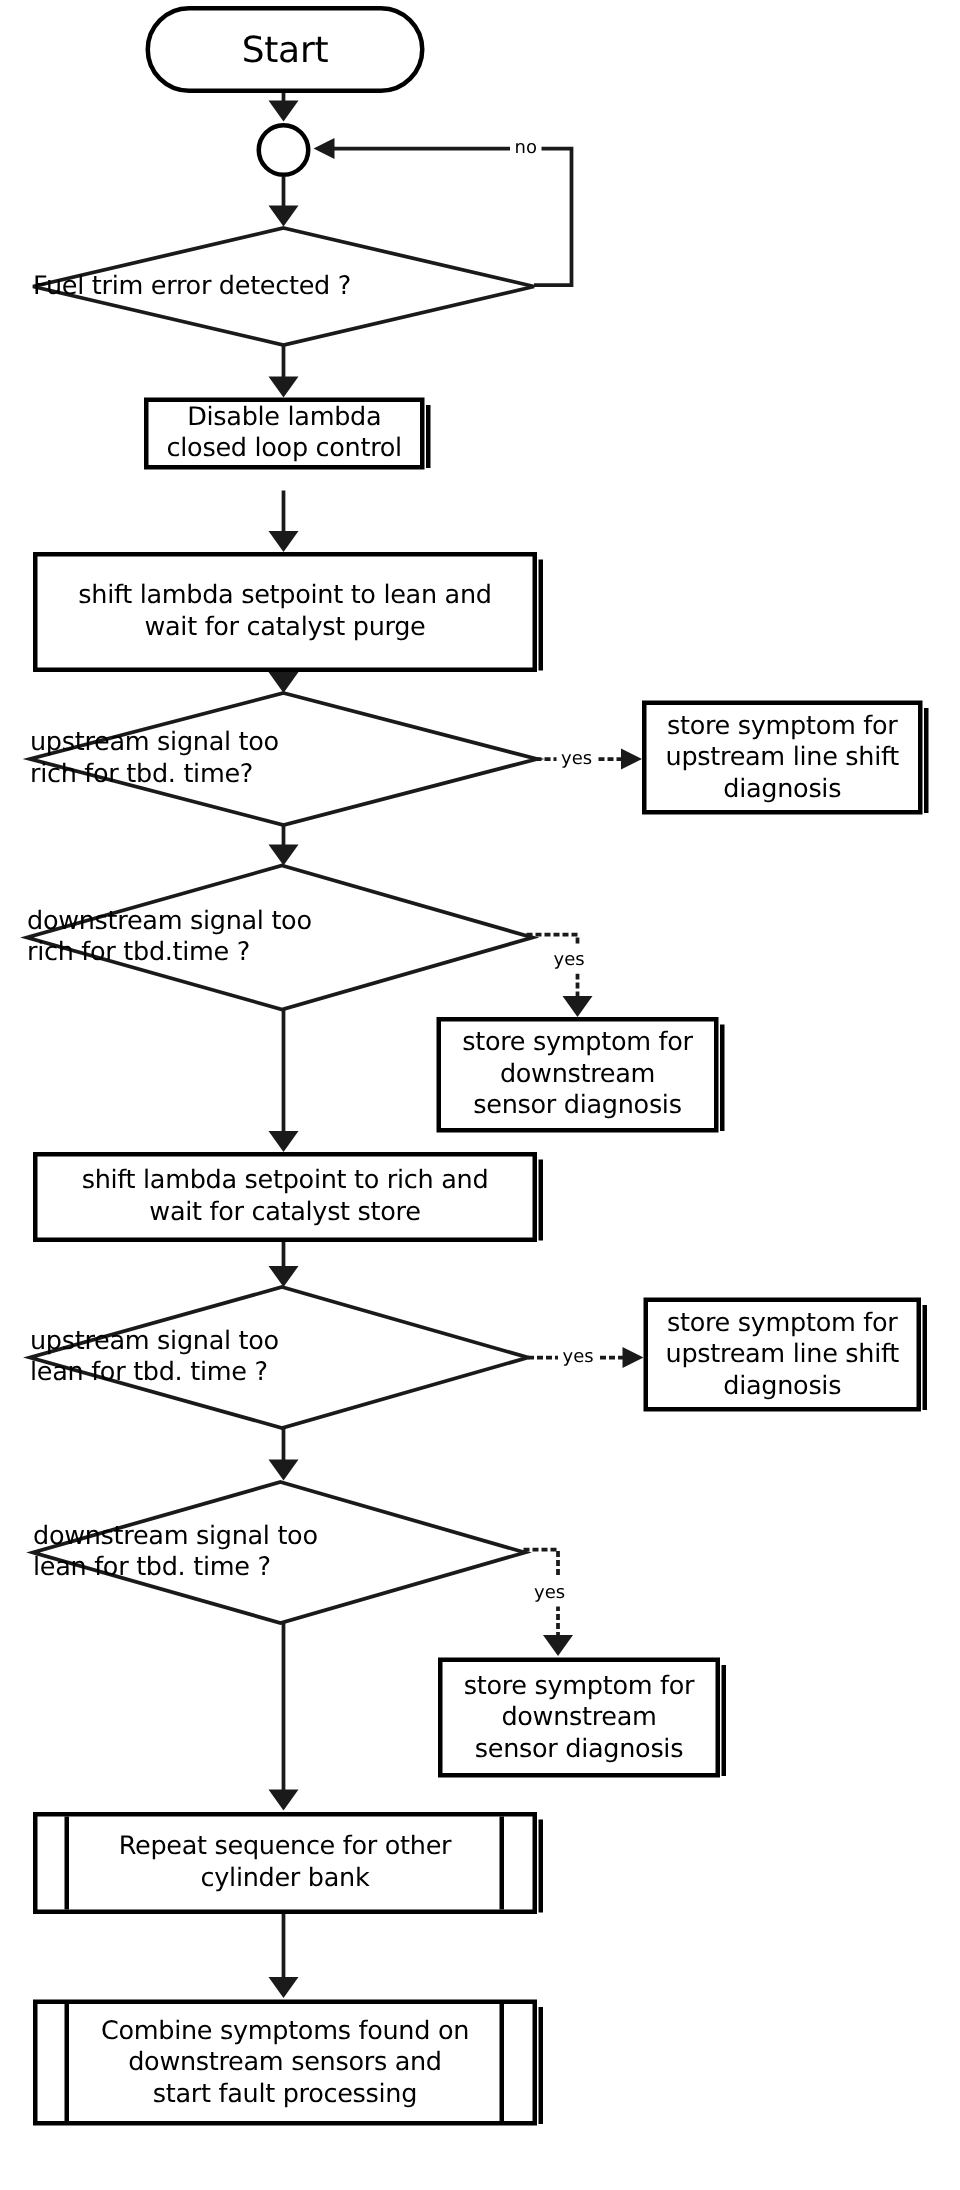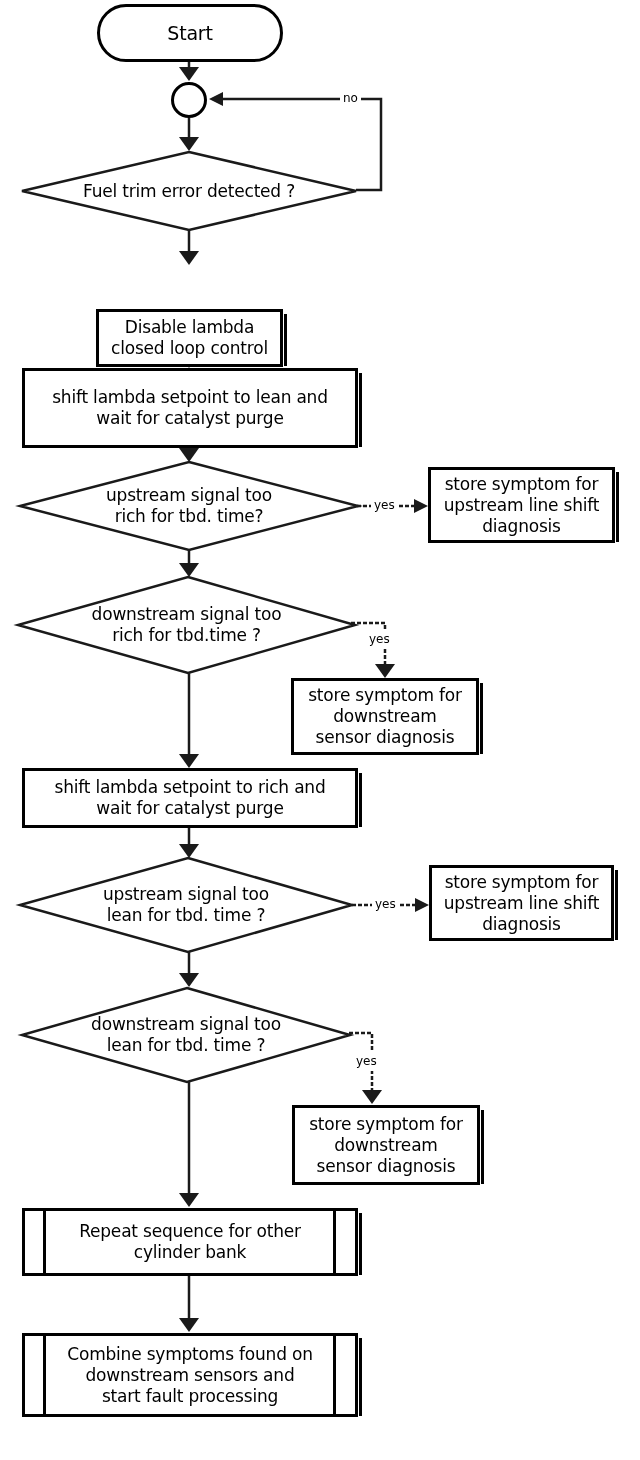--- a/index.html
+++ b/index.html
@@ -14,39 +14,39 @@
     border:3px solid #000; display:flex; align-items:center; justify-content:center;
     text-align:center; font-size:17px; line-height:21px; letter-spacing:-0.2px;
   }
   .txt { white-space:pre-line; }
 
   .shadow::after {
     content:""; position:absolute; right:-7px; top:2px; bottom:-2px;
     border-right:3px solid #000;
   }
 
-  .stadium { border-radius:29px; font-size:19px; }
+  .stadium { border-radius:29px; font-size:24px; }
   .junction { border-radius:50%; }
 
   .bar { position:absolute; top:0; bottom:0; width:3px; background:#000; }
   .bar-l { left:18px; }
   .bar-r { right:19px; }
 
   .dlabel {
-    position:absolute; text-align:center; font-size:17px; line-height:21px;
+    position:absolute; text-align:left; font-size:17px; line-height:21px;
     letter-spacing:-0.2px; pointer-events:none;
   }
   .elabel {
     position:absolute; background:#fff; padding:0 3px; font-size:12px; line-height:19px;
   }
 
   
   #start   { left:97px;  top:4px;    width:186px; height:58px; }
   #junc    { left:171px; top:82px;   width:36px;  height:36px; }
-  #p1      { left:96px;  top:265px;  width:187px; height:58px;margin-top:44px; }
+  #p1      { left:96px;  top:265px;  width:187px; height:48px; }
   #p2      { left:22px;  top:368px;  width:336px; height:80px; }
   #b3      { left:428px; top:467px;  width:187px; height:76px; }
   #b4      { left:291px; top:678px;  width:188px; height:77px; }
   #p5      { left:22px;  top:768px;  width:336px; height:60px; }
   #b6      { left:429px; top:865px;  width:185px; height:76px; }
   #b7      { left:292px; top:1105px; width:188px; height:80px; }
   #sub1    { left:22px;  top:1208px; width:336px; height:68px; }
   #sub2    { left:22px;  top:1333px; width:336px; height:84px; }
 
   
@@ -140,21 +140,21 @@
   </div>
 
   <div class="node shadow" id="b4">
     <span class="txt">store symptom for
 downstream
 sensor diagnosis</span>
   </div>
 
   <div class="node shadow" id="p5">
     <span class="txt">shift lambda setpoint to rich and
-wait for catalyst purge</span>
+wait for catalyst store</span>
   </div>
 
   <div class="node shadow" id="b6">
     <span class="txt">store symptom for
 upstream line shift
 diagnosis</span>
   </div>
 
   <div class="node shadow" id="b7">
     <span class="txt">store symptom for

